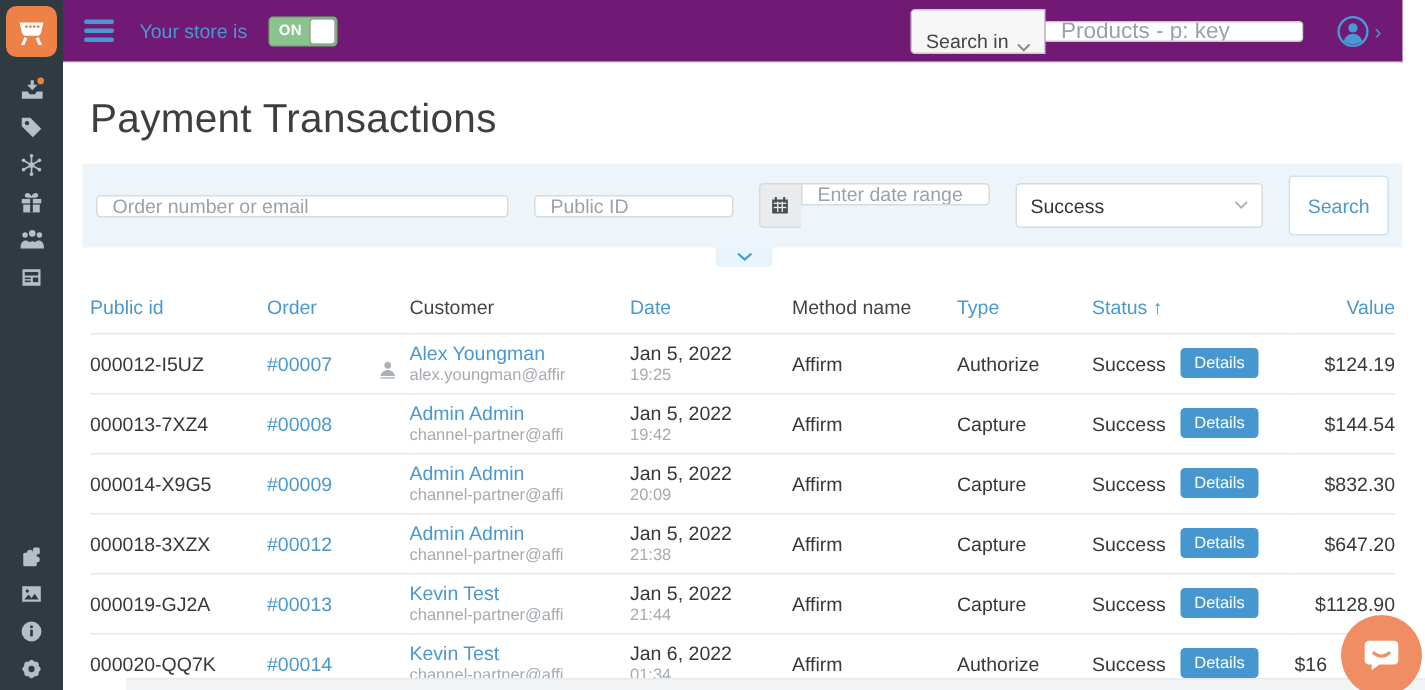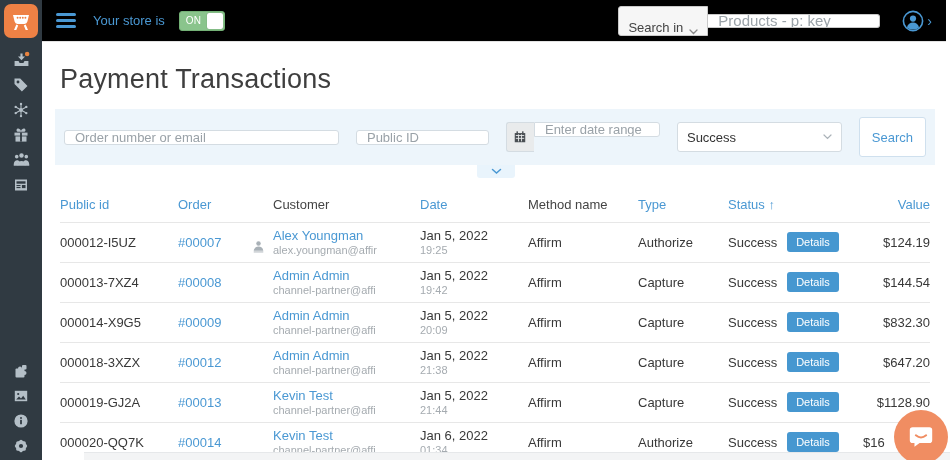--- a/index.html
+++ b/index.html
@@ -9,28 +9,28 @@
   
   .sidebar { position:absolute; left:0; top:0; width:42px; height:460px;
              background:#303a42; display:flex; flex-direction:column; align-items:center; z-index:3; }
   .logo { margin-top:4px; width:34px; height:34px; border-radius:7px; background:#ee8145;
           display:flex; align-items:center; justify-content:center; cursor:pointer; }
   .nav-top { margin-top:13px; display:flex; flex-direction:column; gap:8px; }
   .nav-bottom { margin-top:auto; margin-bottom:6px; display:flex; flex-direction:column; gap:8px; }
   .nav-icon { width:26px; height:17px; display:flex; align-items:center; justify-content:center; cursor:pointer; position:relative; }
 
   
-  .topbar { position:absolute; left:42px; top:0; right:4px; height:42px; background:#000000;
+  .topbar { position:absolute; left:42px; top:0; right:15px; height:42px; background:#701a75;
             border-bottom:1px solid #e2e2e2; display:flex; align-items:center; padding:0 14px; }
   .hamburger { width:20px; display:flex; flex-direction:column; gap:3.5px; cursor:pointer; }
   .hamburger span { display:block; height:2.5px; border-radius:1.5px; background:#4a98d3; }
   .store-label { color:#4a98d3; font-size:13px; margin:0 14px 0 17px; }
   .toggle { width:46px; height:20px; background:#8ac48c; border:1px solid #74b176; border-radius:3px;
             position:relative; cursor:pointer; }
-  .toggle .on-txt { position:absolute; left:6px; top:3px; color:#fff; font-size:10px; font-weight:normal; letter-spacing:.3px; }
+  .toggle .on-txt { position:absolute; left:6px; top:3px; color:#fff; font-size:10px; font-weight:bold; letter-spacing:.3px; }
   .toggle .knob { position:absolute; right:1px; top:1px; width:16px; height:16px; background:#fff;
                   border-radius:2px; box-shadow:0 0 1px rgba(0,0,0,.4); }
   .search-group { margin-left:auto; display:flex; align-items:center; height:30px; }
   .search-in-btn { height:30px; padding:0 9px; background:#f6f6f6; border:1px solid #c9c9c9;
                    border-radius:3px 0 0 3px; font-size:13px; color:#444; display:flex; align-items:flex-end;
                    gap:6px; cursor:pointer; white-space:nowrap; }
   .search-input { height:14px; width:172px; border:1px solid #c9c9c9; border-left:none;
                   border-radius:0 3px 3px 0; padding:0 10px; font-size:15px; color:#333; outline:none; }
   .search-input::placeholder { color:#9aa2a8; }
   .avatar-group { display:flex; align-items:center; gap:3px; margin-left:22px; cursor:pointer; }

